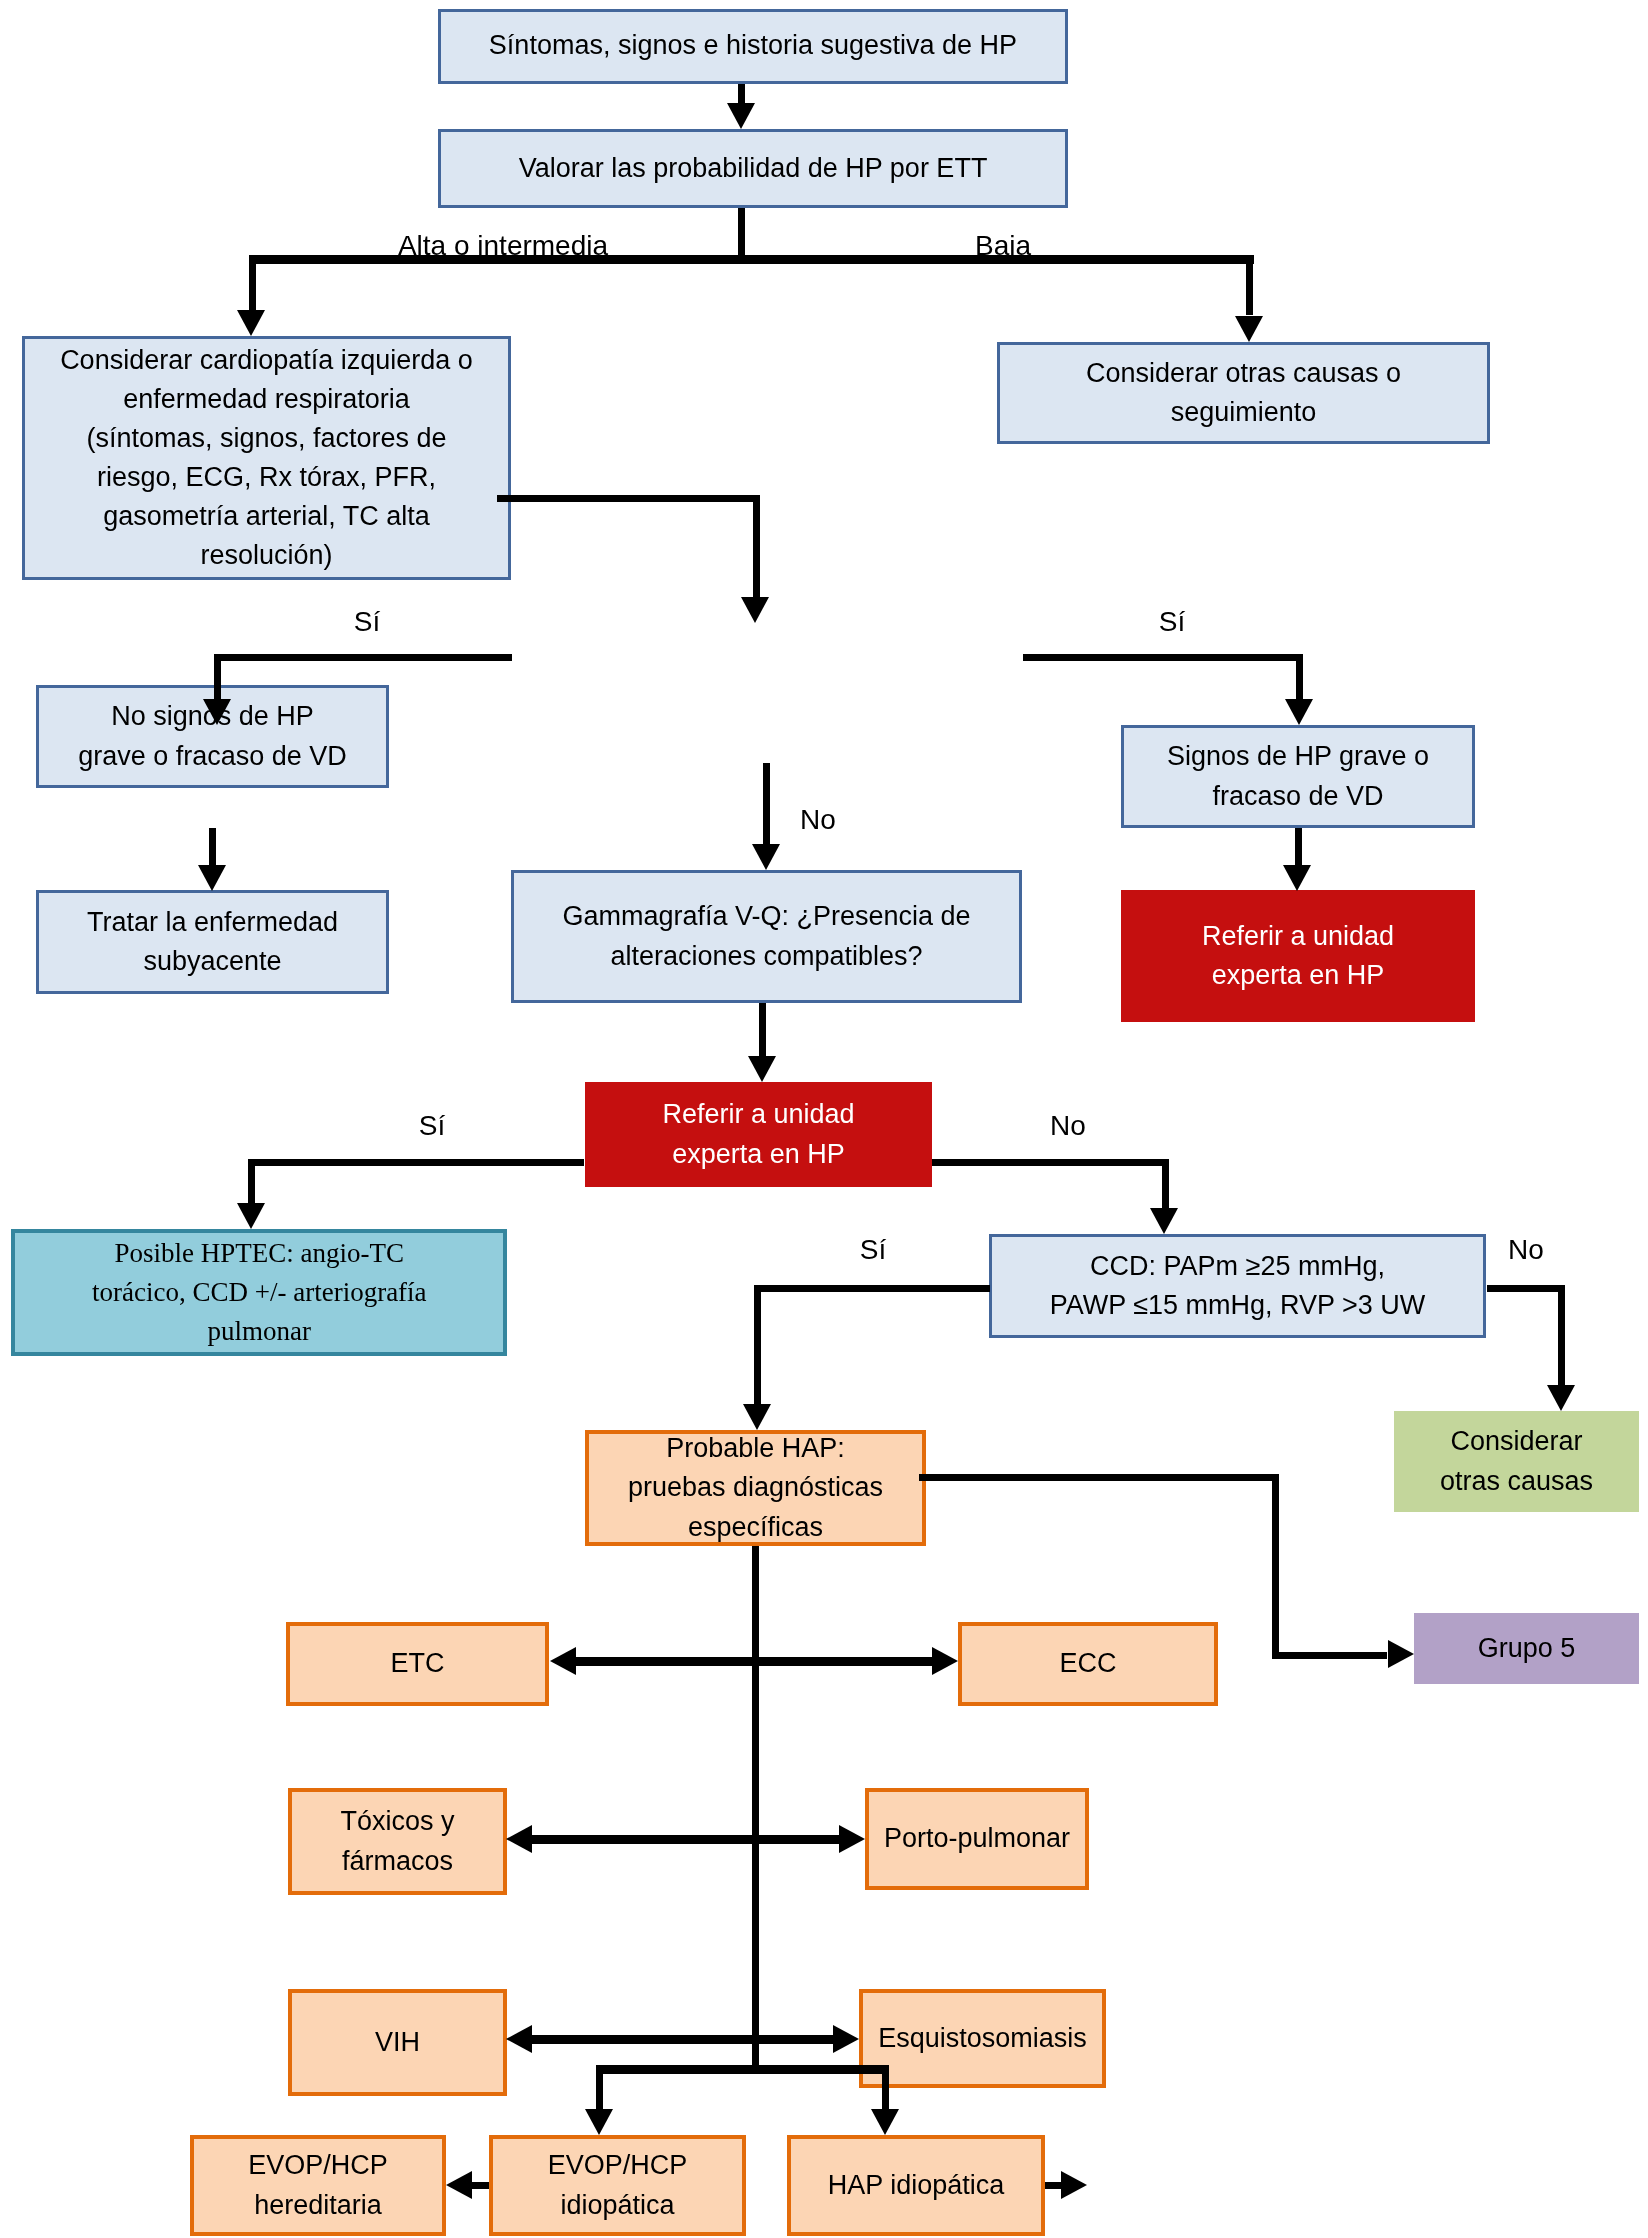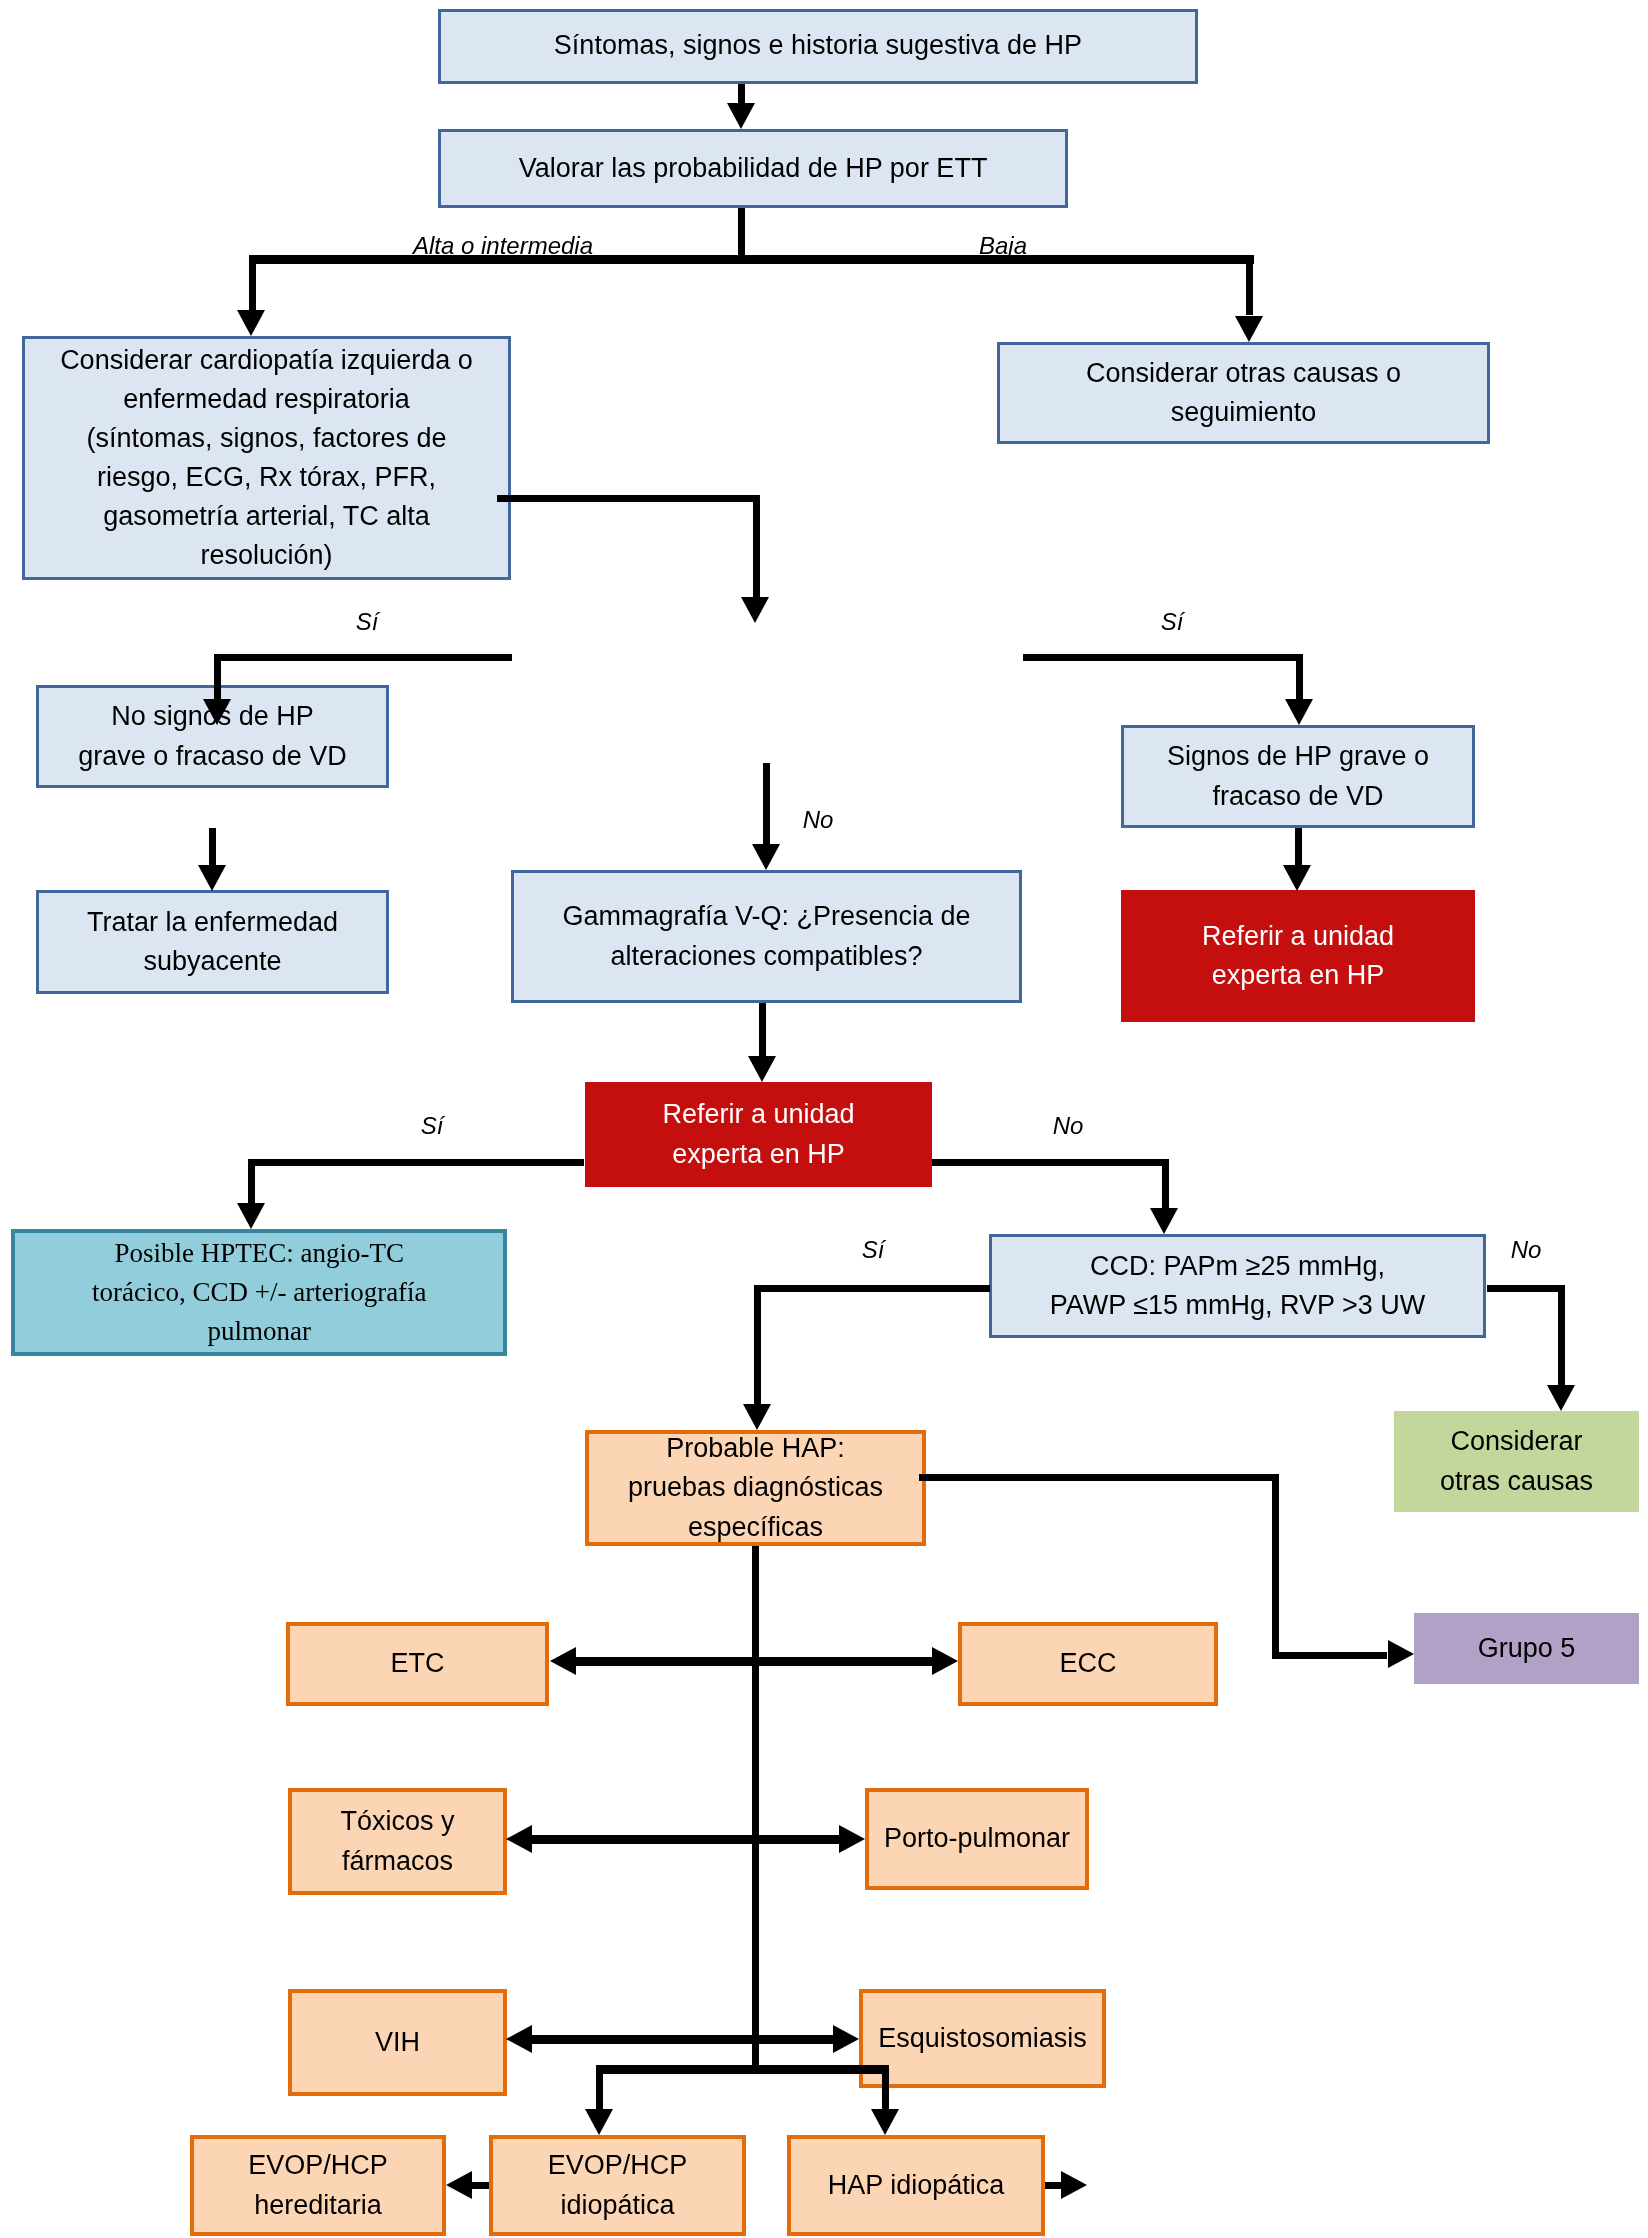--- a/index.html
+++ b/index.html
@@ -20,28 +20,28 @@
   .red{background:var(--red-fill);color:var(--red-text);}
   .teal{background:var(--teal-fill);border:4.5px solid var(--teal-border);font-family:Liberation Serif, serif;}
   .orange{background:var(--orange-fill);border:4px solid var(--orange-border);}
   .green{background:var(--green-fill);}
   .purple{background:var(--purple-fill);}
   .line{position:absolute;background:var(--line);}
   .ah{position:absolute;width:0;height:0;}
   .ah-down{border-left:14.7px solid transparent;border-right:14.7px solid transparent;border-top:26px solid var(--line);}
   .ah-left{border-top:14.7px solid transparent;border-bottom:14.7px solid transparent;border-right:26px solid var(--line);}
   .ah-right{border-top:14.7px solid transparent;border-bottom:14.7px solid transparent;border-left:26px solid var(--line);}
-  .edge-label{position:absolute;transform:translate(-50%,-50%);font-size:24px;color:var(--text);white-space:nowrap;font-style:italic;}
+  .edge-label{position:absolute;transform:translate(-50%,-50%);font-size:28px;color:var(--text);white-space:nowrap;}
 </style>
 </head>
 <body>
 
 <div id="canvas">
 
-  <div class="node blue" style="left:438px;top:8.5px;width:760px;height:75px">
+  <div class="node blue" style="left:438px;top:8.5px;width:630px;height:75px">
     <span>Síntomas, signos e historia sugestiva de HP</span></div>
 
   <div class="node blue" style="left:438px;top:129px;width:630px;height:79px">
     <span>Valorar las probabilidad de HP por ETT</span></div>
 
   <div class="node blue" style="left:22px;top:336px;width:489px;height:244px">
     <span>Considerar cardiopatía izquierda o
 enfermedad respiratoria
 (síntomas, signos, factores de
 riesgo, ECG, Rx tórax, PFR,

